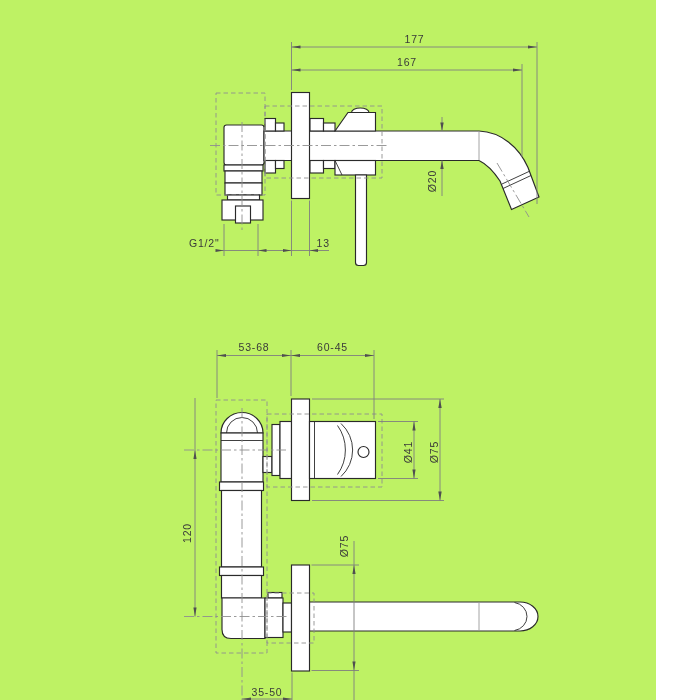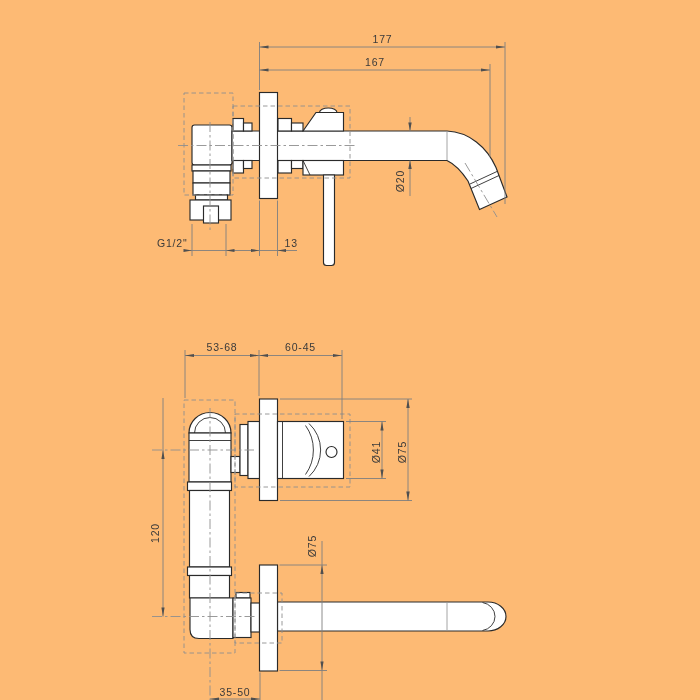--- a/index.html
+++ b/index.html
@@ -1,16 +1,16 @@
 <!DOCTYPE html>
 <html><head>
 <meta charset="utf-8">
 <style>
   html,body{margin:0;padding:0;background:#ffffff;}
-  .canvas{width:700px;height:700px;background:#fdba74;position:relative;overflow:hidden;}
+  .canvas{width:624px;height:700px;background:#bef264;position:relative;overflow:hidden;padding-left:32px;}
   svg{display:block;}
   .part{fill:#ffffff;stroke:#2a2a2a;stroke-width:1.15;stroke-linejoin:miter;}
   .part-thin{fill:none;stroke:#2a2a2a;stroke-width:0.9;}
   .dimline{fill:none;stroke:#7f7f7f;stroke-width:0.9;}
   .arrow{fill:#4f4f4f;stroke:none;}
   .dashed{fill:none;stroke:#8f8f8f;stroke-width:0.9;stroke-dasharray:4.5 3;}
   .dashdot{fill:none;stroke:#8f8f8f;stroke-width:0.9;stroke-dasharray:10 3 2.5 3;}
   .seam{fill:none;stroke:#9a9a9a;stroke-width:0.9;}
   .dimtext{font-family:"Liberation Sans","DejaVu Sans",sans-serif;font-size:10.5px;letter-spacing:0.8px;fill:#3a3a3a;}
 </style>

